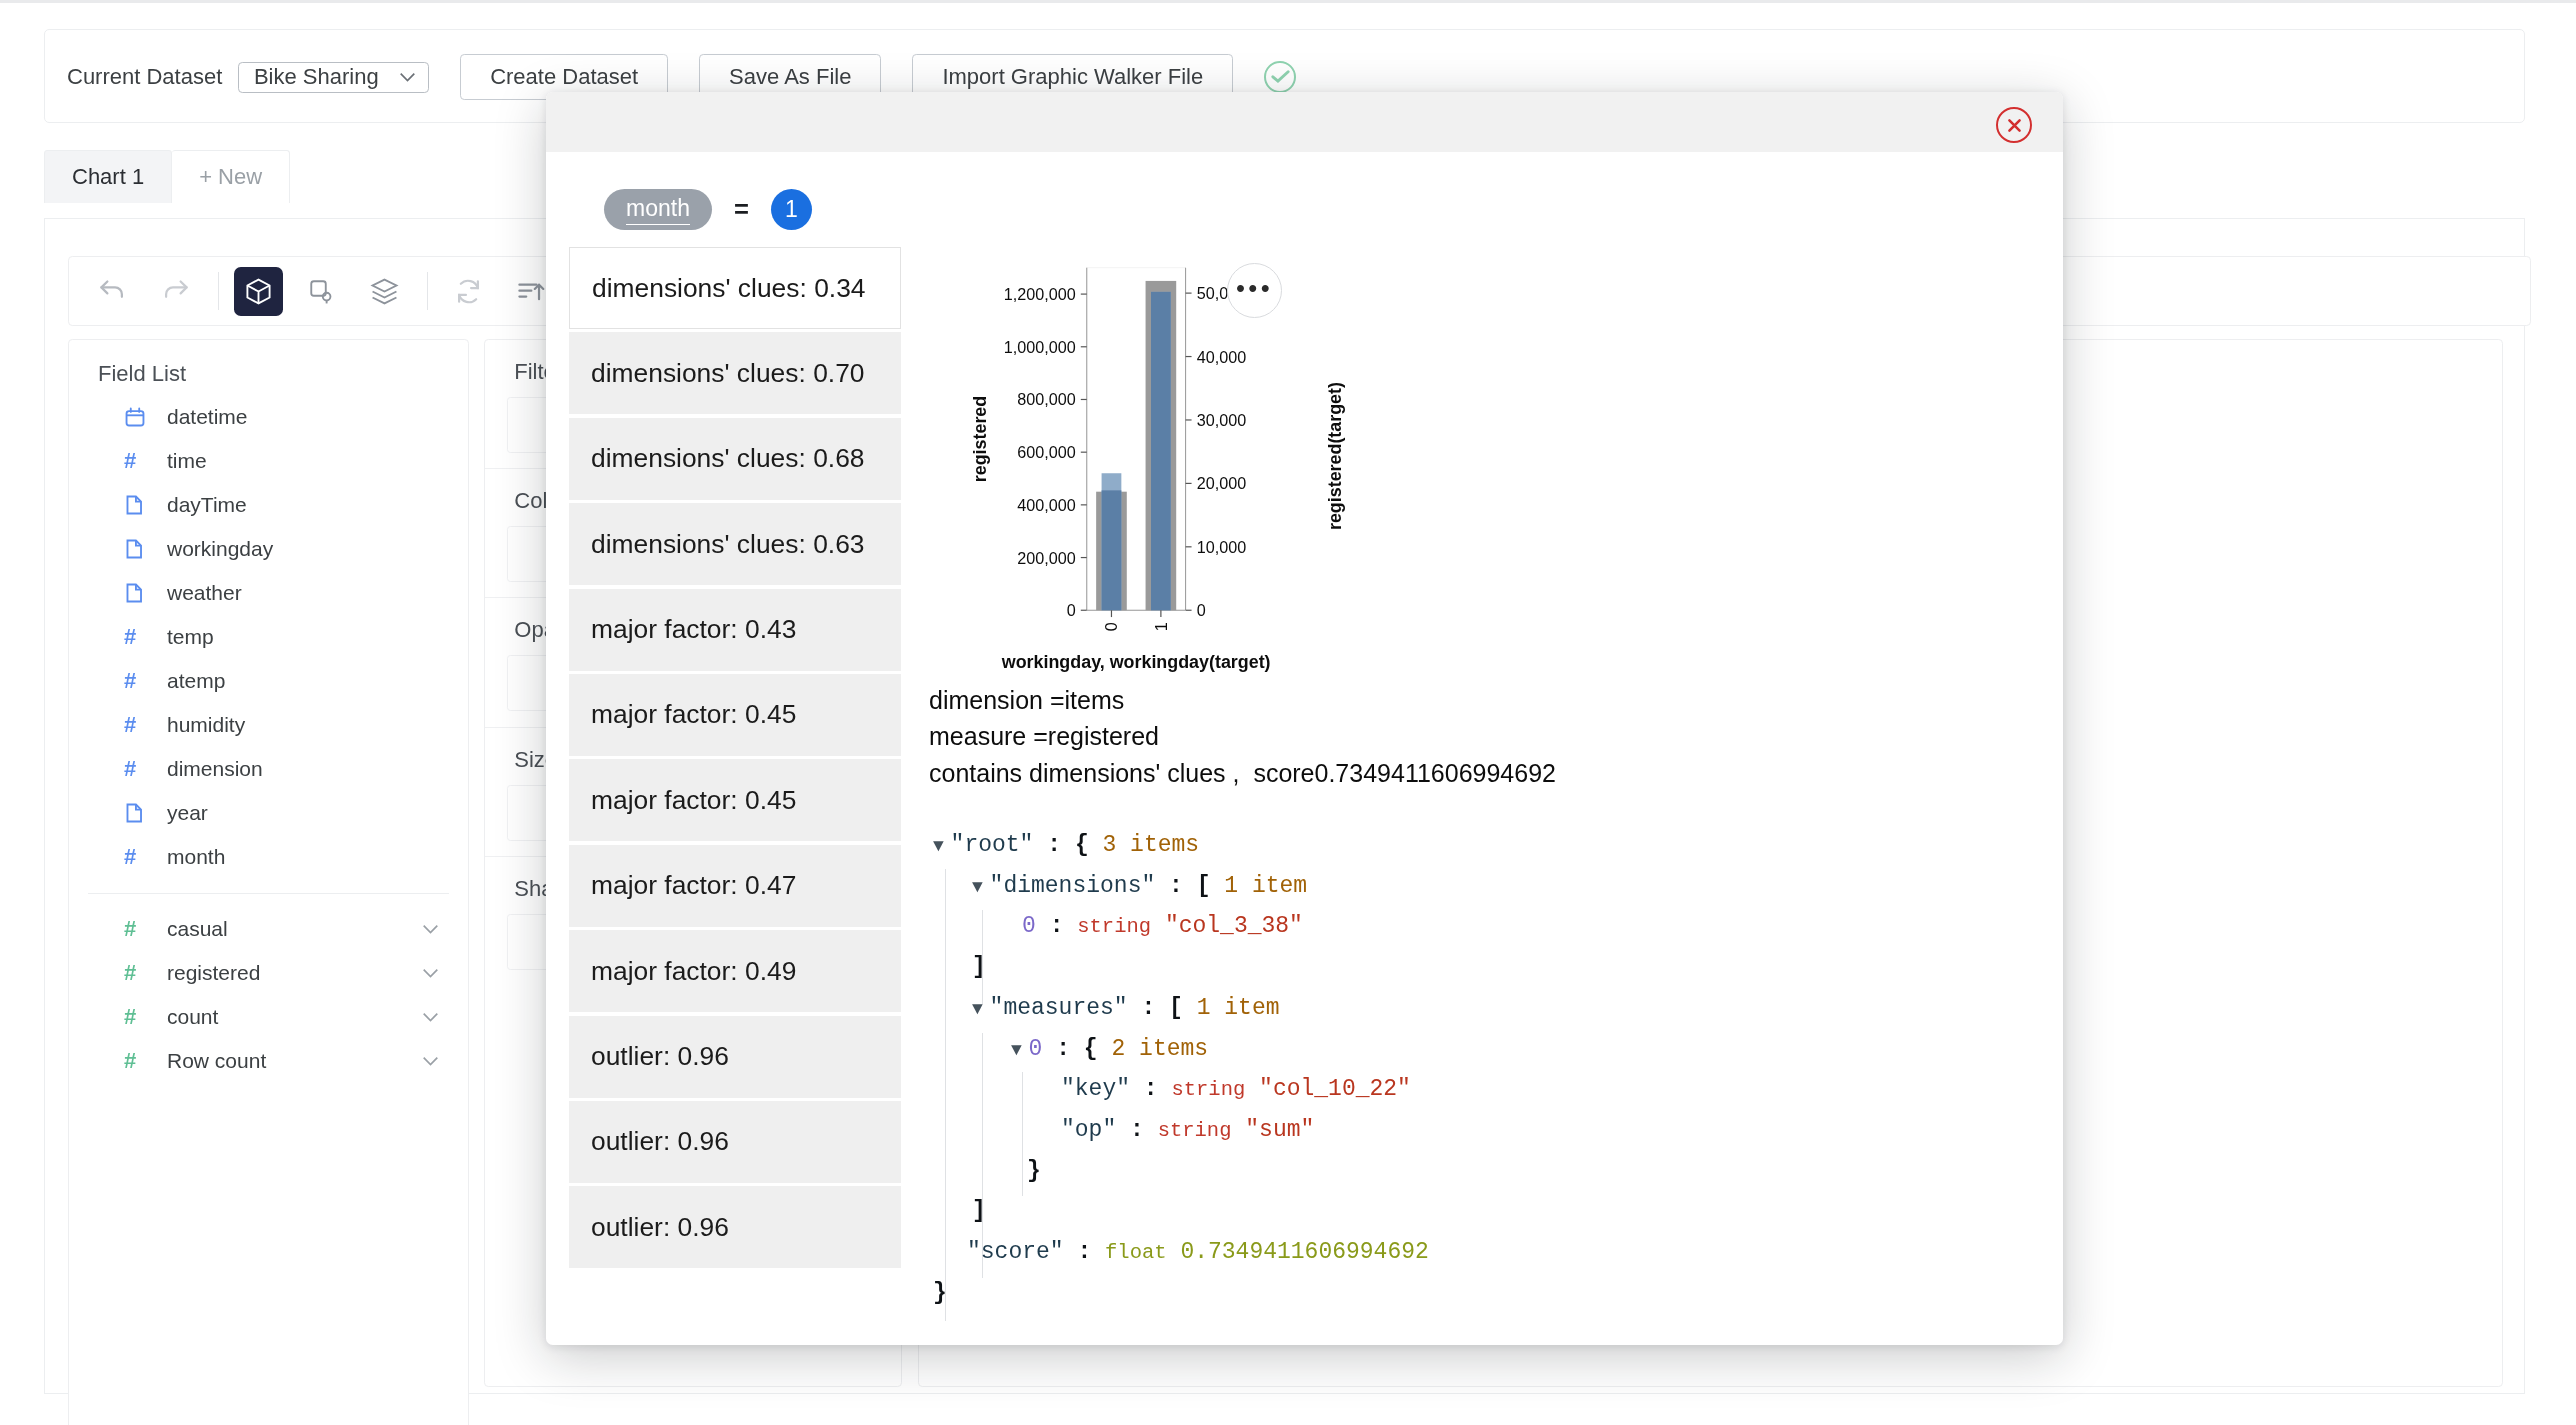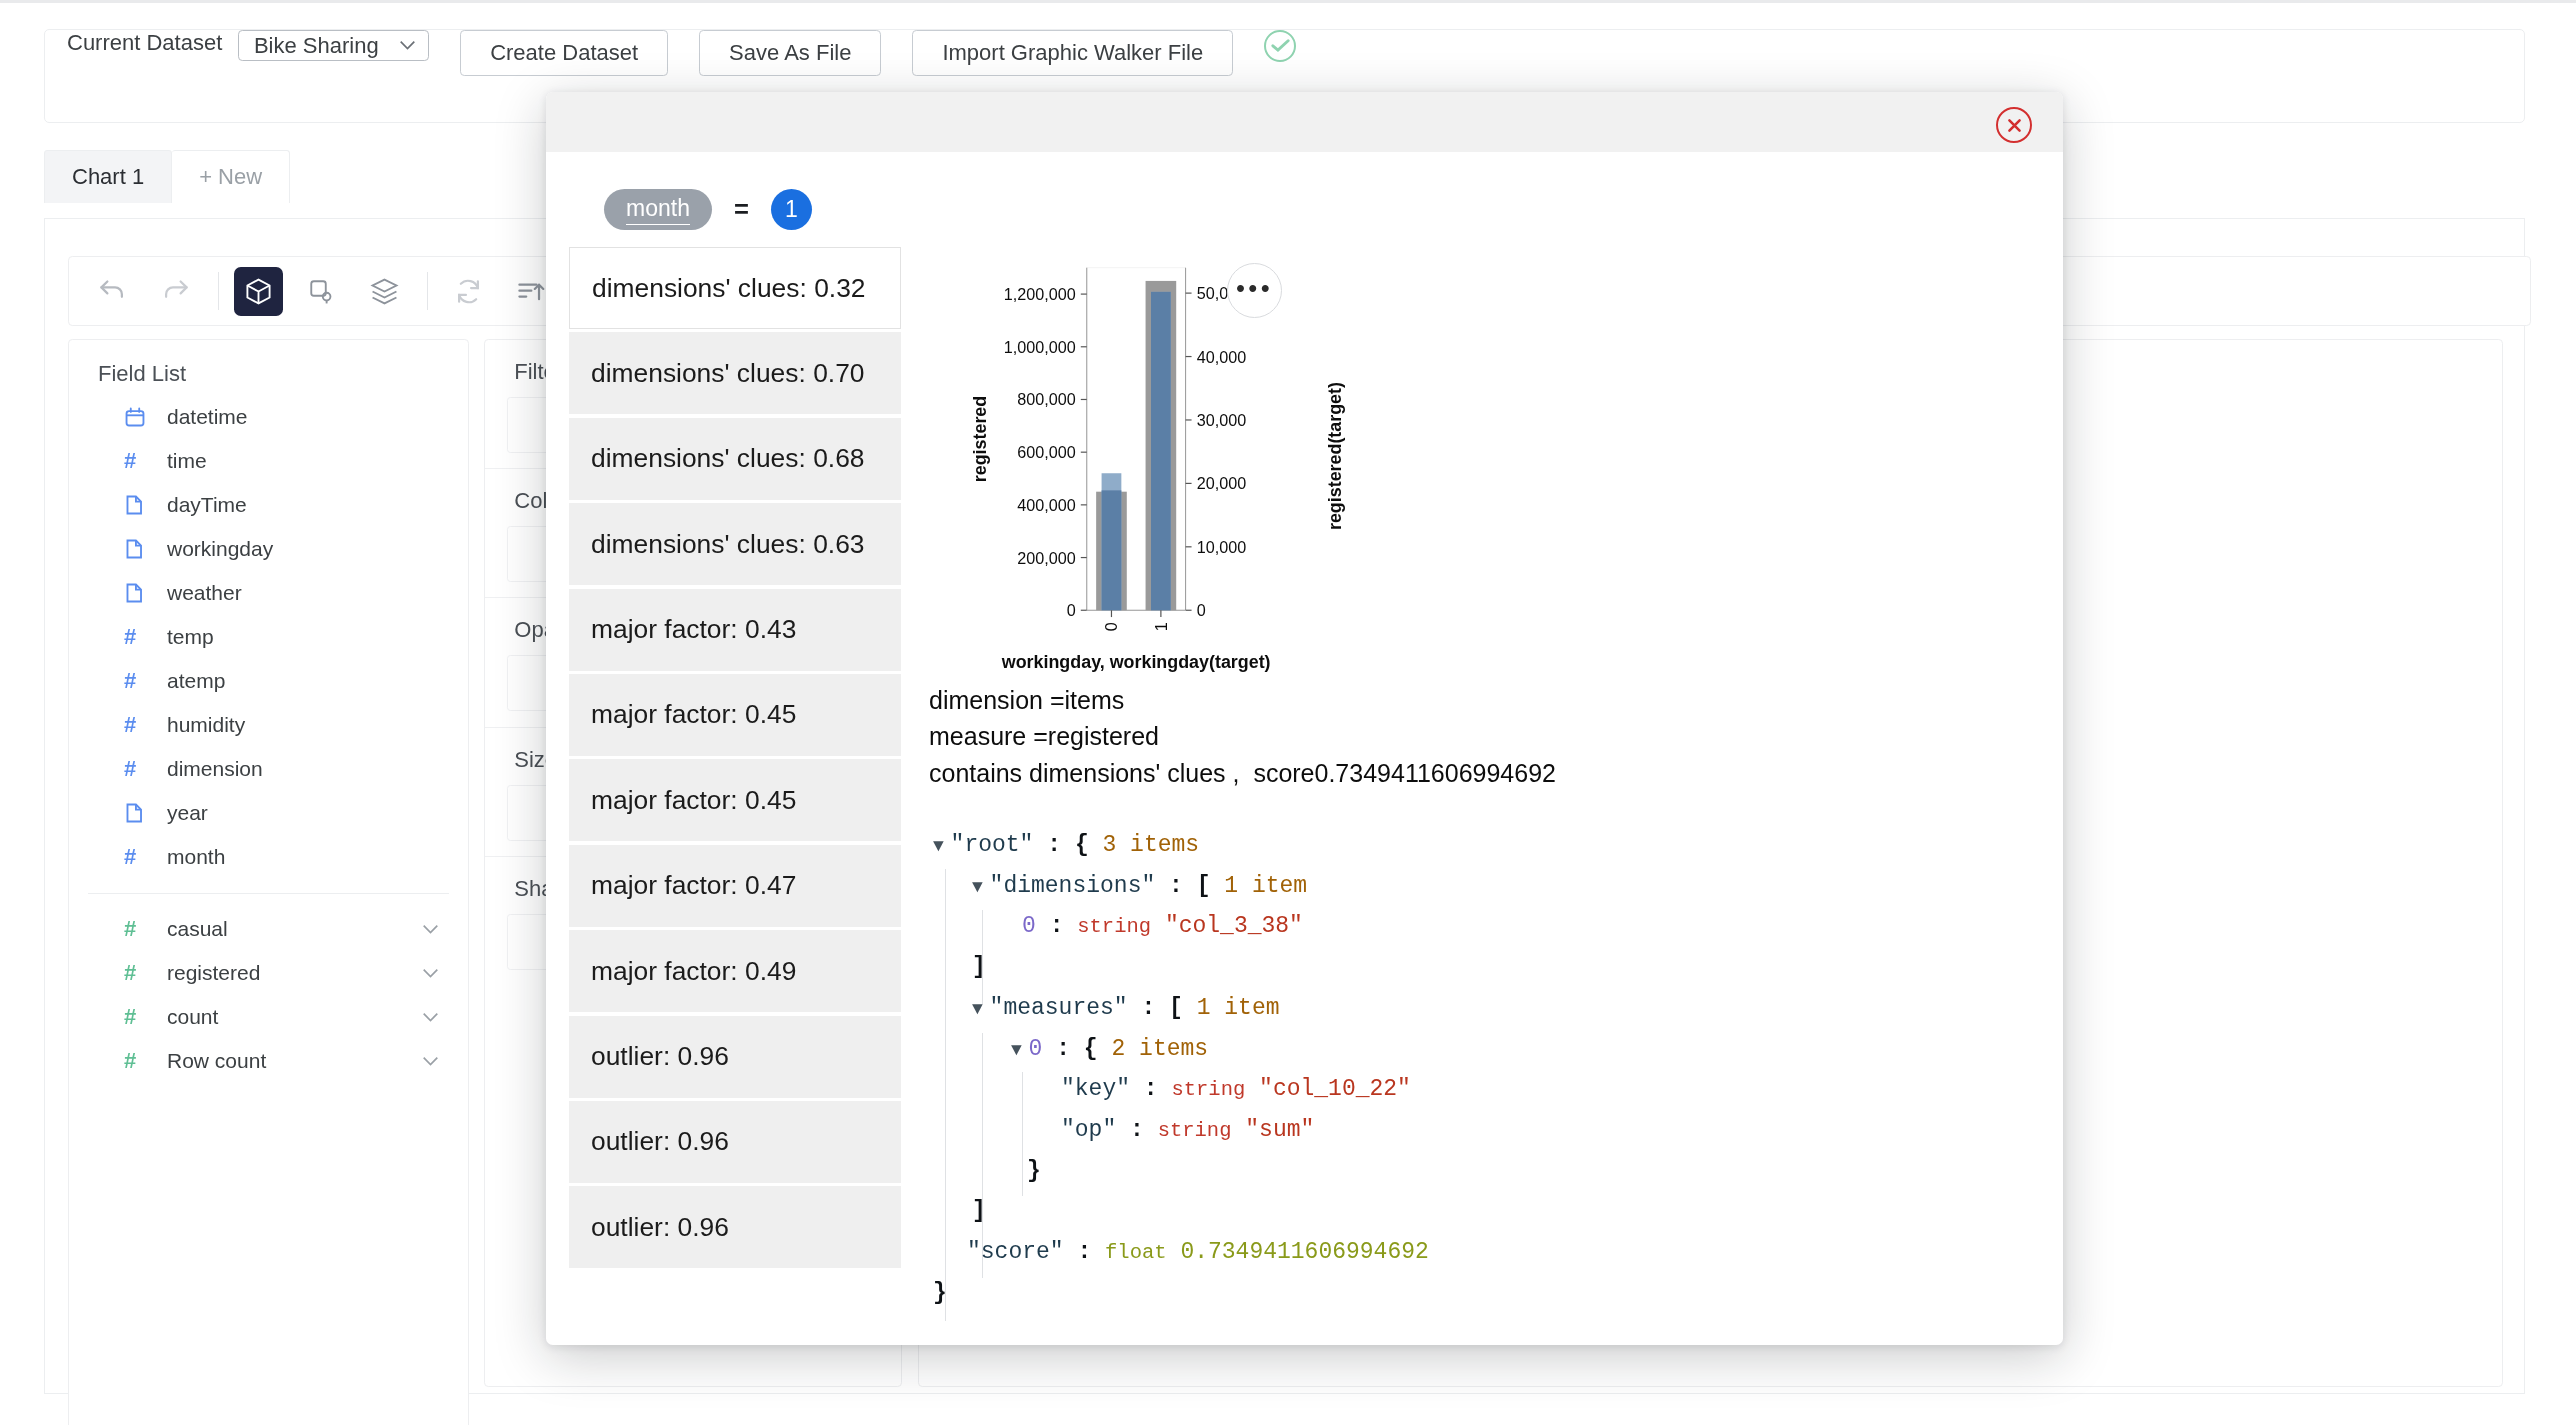--- a/index.html
+++ b/index.html
@@ -13,21 +13,21 @@
   #root { position: relative; width: 2576px; height: 1425px; background:#fff; }
 
   
   .top-rule { position:absolute; left:0; top:0; width:2576px; height:2.6px; background:#e9eaec; }
 
   
   .dataset-card{
     position:absolute; left:44px; top:29px; width:2481px; height:94px;
     background:#fff; border:0.9px solid #eceef0; border-radius:5.1px;
   }
-  .dataset-row{ position:absolute; left:0; top:0; height:94px; display:flex; padding-left:22px; gap:0; }
+  .dataset-row{ position:absolute; left:0; top:0; height:94px; display:flex; align-items:center; padding-left:22px; gap:0; }
   .dataset-label{ font-size:22px; color:#3c4043; margin-right:15.3px; white-space:nowrap; }
   .ds-select{
     height:31px; min-width:170px; border:0.9px solid #b9bec4; border-radius:4.3px;
     background:#fff; display:flex; align-items:center; justify-content:space-between;
     padding:0 12px 0 15.3px; font-size:22px; color:#3c4043; margin-right:31px;
   }
   .ds-select .chev{ font-size:17px; color:#6b7076; margin-left:20.5px; }
   .ds-btn{
     height:46px; border:0.9px solid #c7ccd2; border-radius:4.3px; background:#fff;
     display:flex; align-items:center; justify-content:center; padding:0 29px;
@@ -436,21 +436,21 @@
 
   <div class="chip-row" style="left:604px; top:189px;">
     <div class="chip-pill">
       <span>month</span>
     </div>
     <div class="chip-eq">=</div>
     <div class="chip-val">1</div>
   </div>
 
   <div class="insight-list">
-    <div class="insight-item selected">dimensions' clues: 0.32</div>
+    <div class="insight-item selected">dimensions' clues: 0.34</div>
     <div class="insight-item">dimensions' clues: 0.70</div>
     <div class="insight-item">dimensions' clues: 0.68</div>
     <div class="insight-item">dimensions' clues: 0.63</div>
     <div class="insight-item">major factor: 0.43</div>
     <div class="insight-item">major factor: 0.45</div>
     <div class="insight-item">major factor: 0.45</div>
     <div class="insight-item">major factor: 0.47</div>
     <div class="insight-item">major factor: 0.49</div>
     <div class="insight-item">outlier: 0.96</div>
     <div class="insight-item">outlier: 0.96</div>

